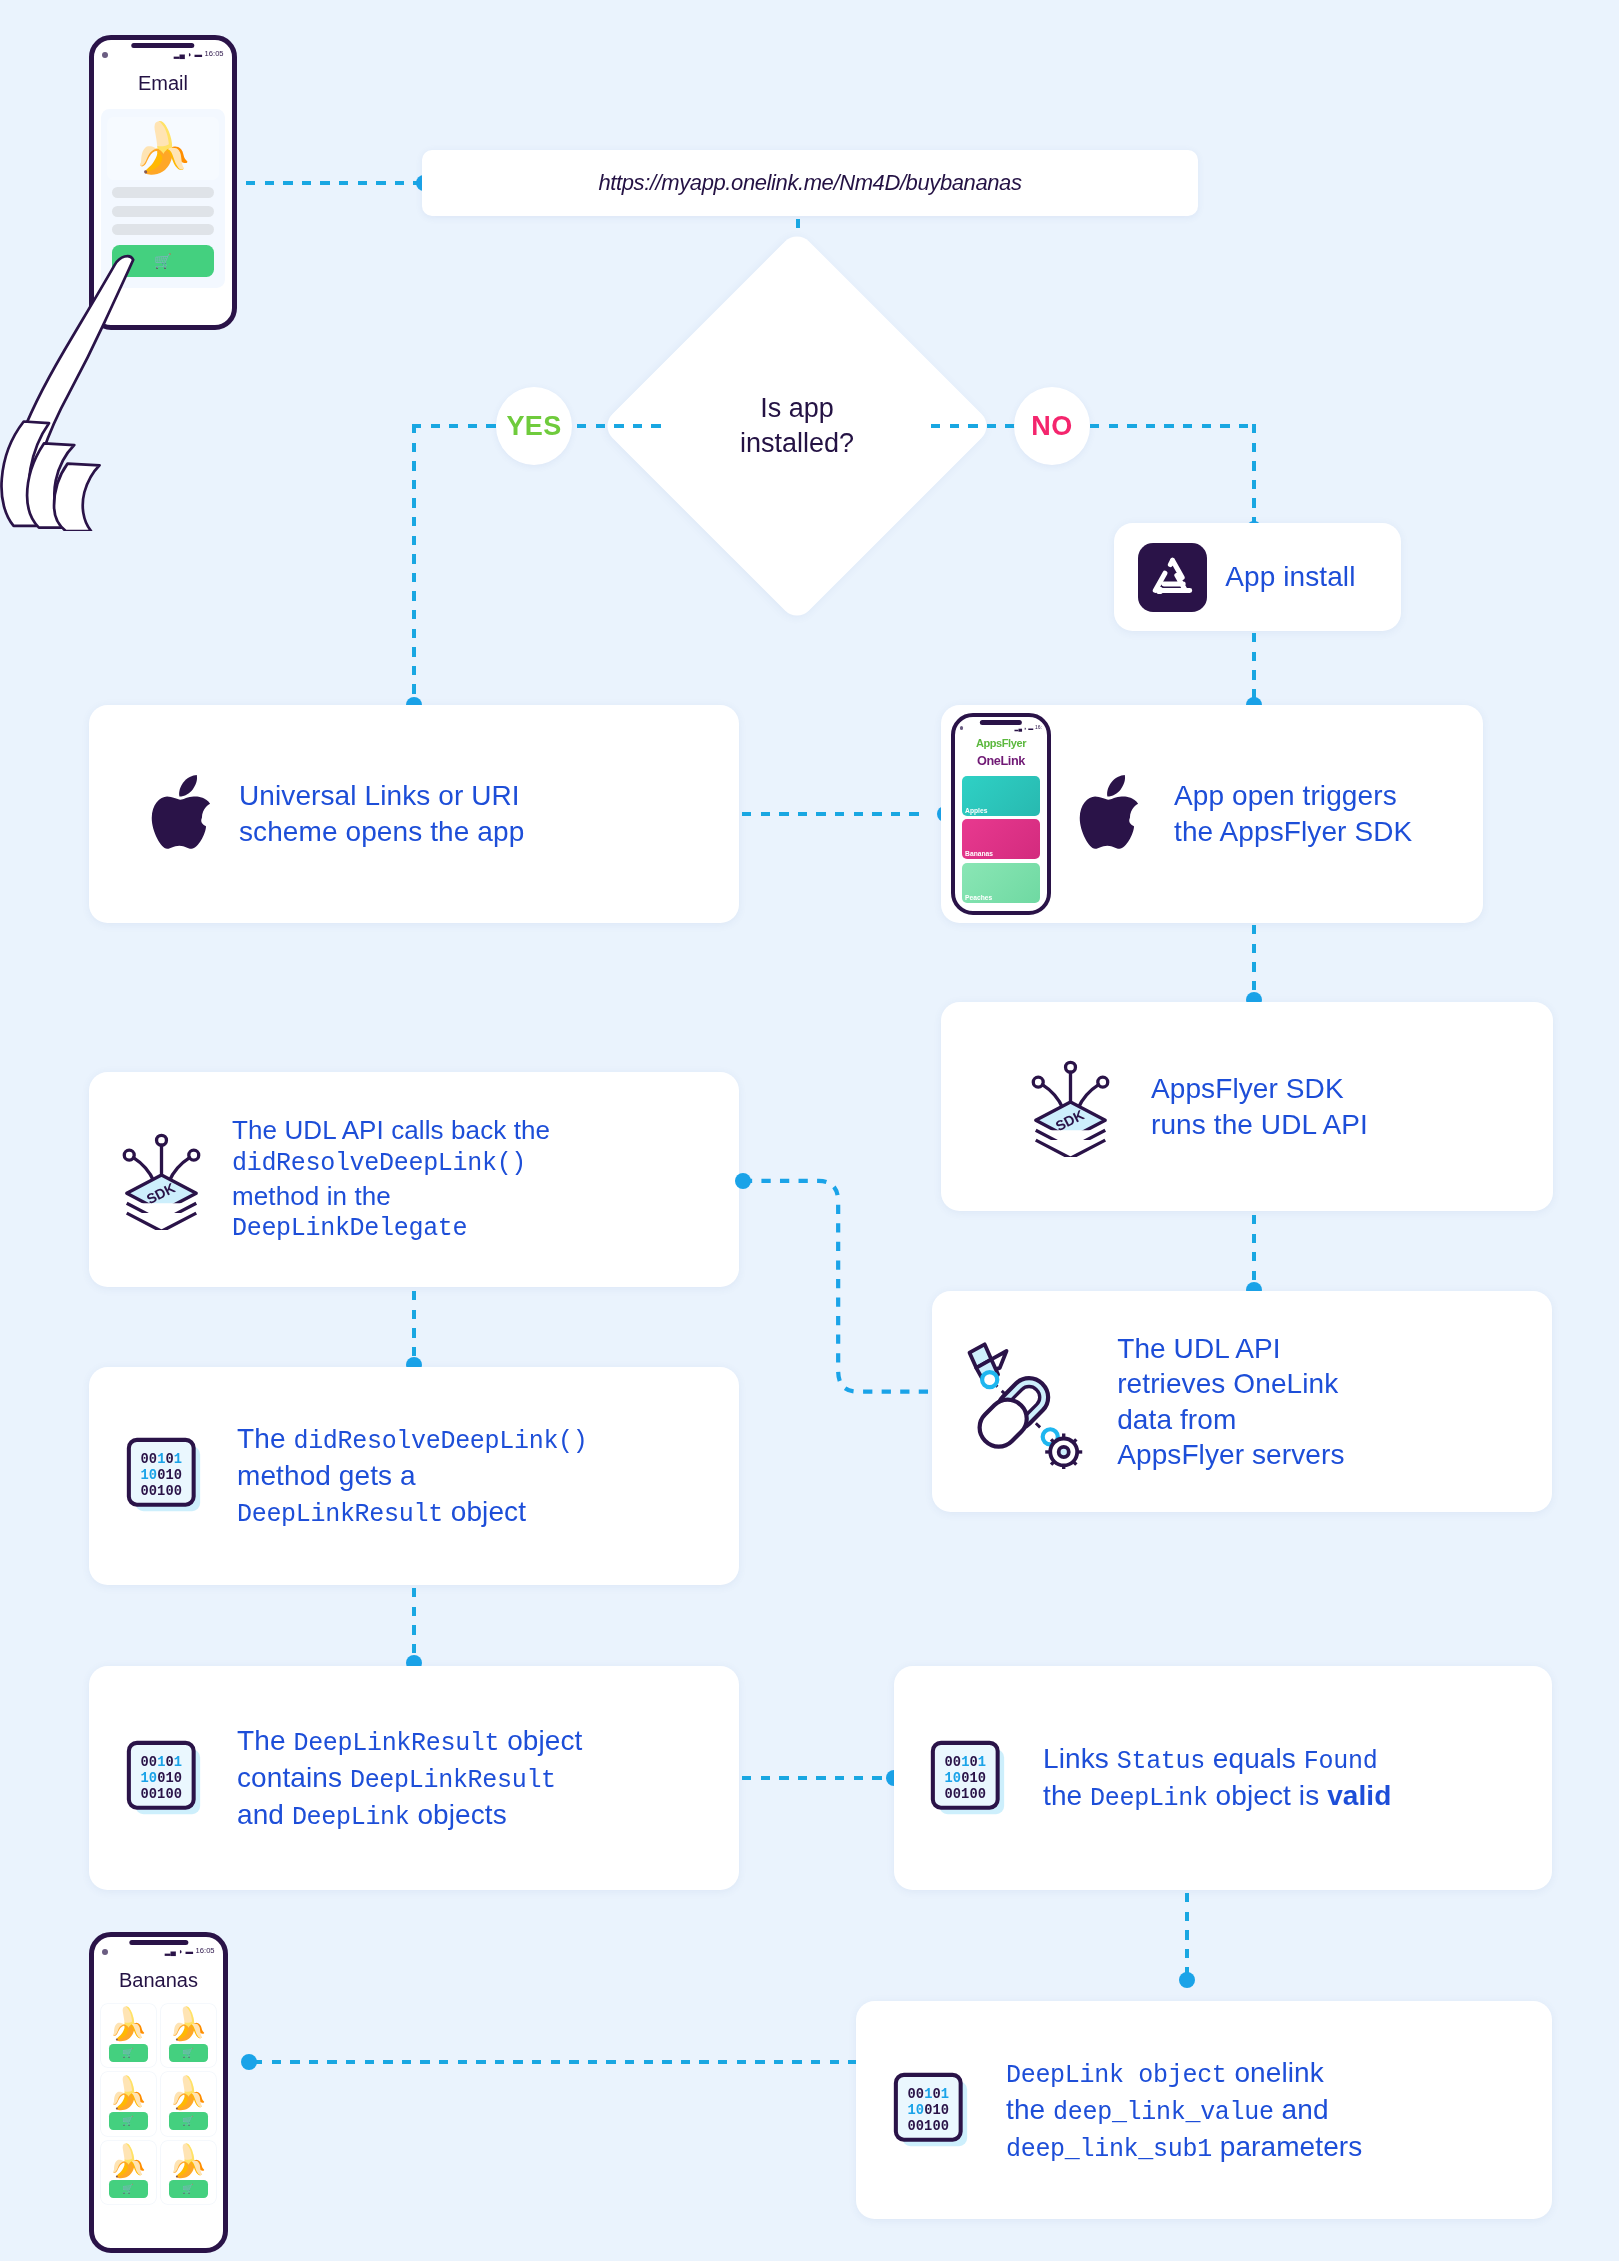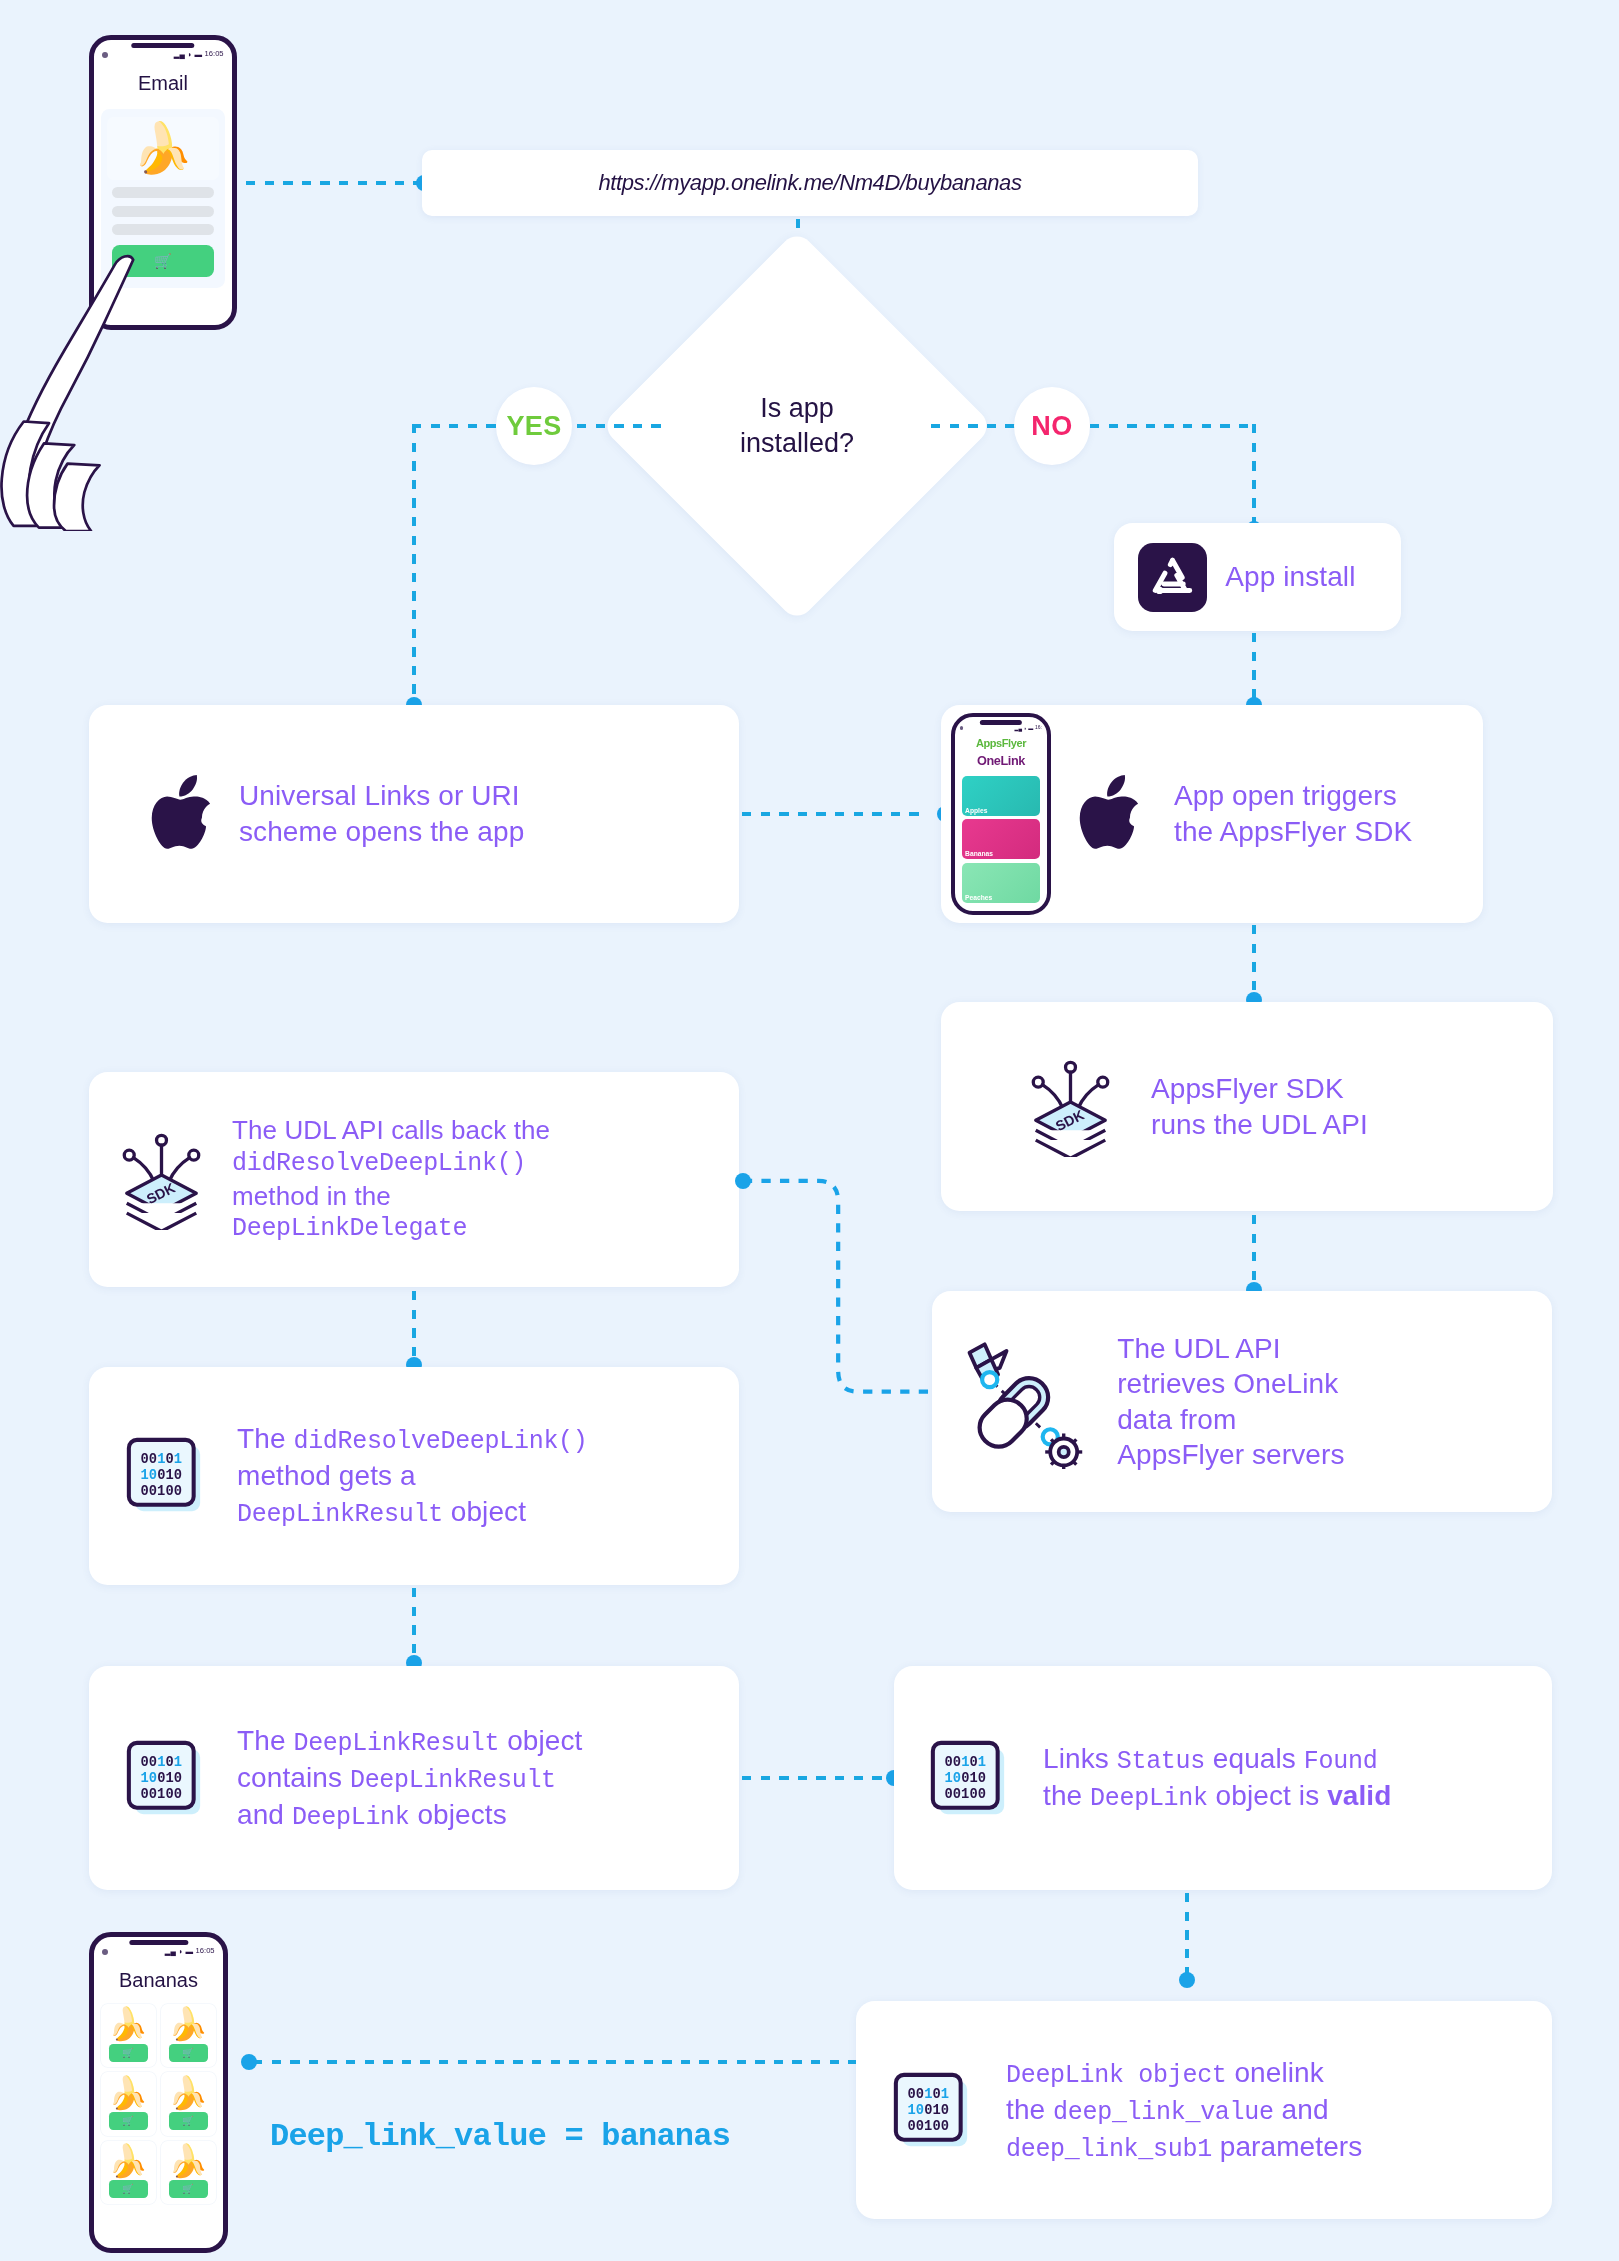--- a/index.html
+++ b/index.html
@@ -22,21 +22,21 @@
     box-shadow: 0 1.7px 8.4px rgba(60,90,160,.07);
     display: flex;
     align-items: center;
   }
   .card-inner {
     display: flex; align-items: center; gap: 23.6px;
     padding: 0 29px;
     width: 100%;
   }
   .card-text {
-    color: #8b5cf6;
+    color: #1d4ed8;
     font-size: 28px;
     line-height: 1.28;
     letter-spacing: 0.1px;
   }
   .mono {
     font-family: "Liberation Mono", "DejaVu Sans Mono", monospace;
     font-size: 25px;
     letter-spacing: -0.3px;
   }
   .bold { font-weight: bold; }
@@ -576,16 +576,15 @@
       </div>
       <div class="gcard">
         <div class="banana">🍌</div>
         <div class="gbtn">
             <span>🛒</span>
           </div>
       </div>
     </div>
   </div>
 
-  <div id="dlv">Deep_link_value = bananas</div>
 
 </div>
 
 
 </body></html>

